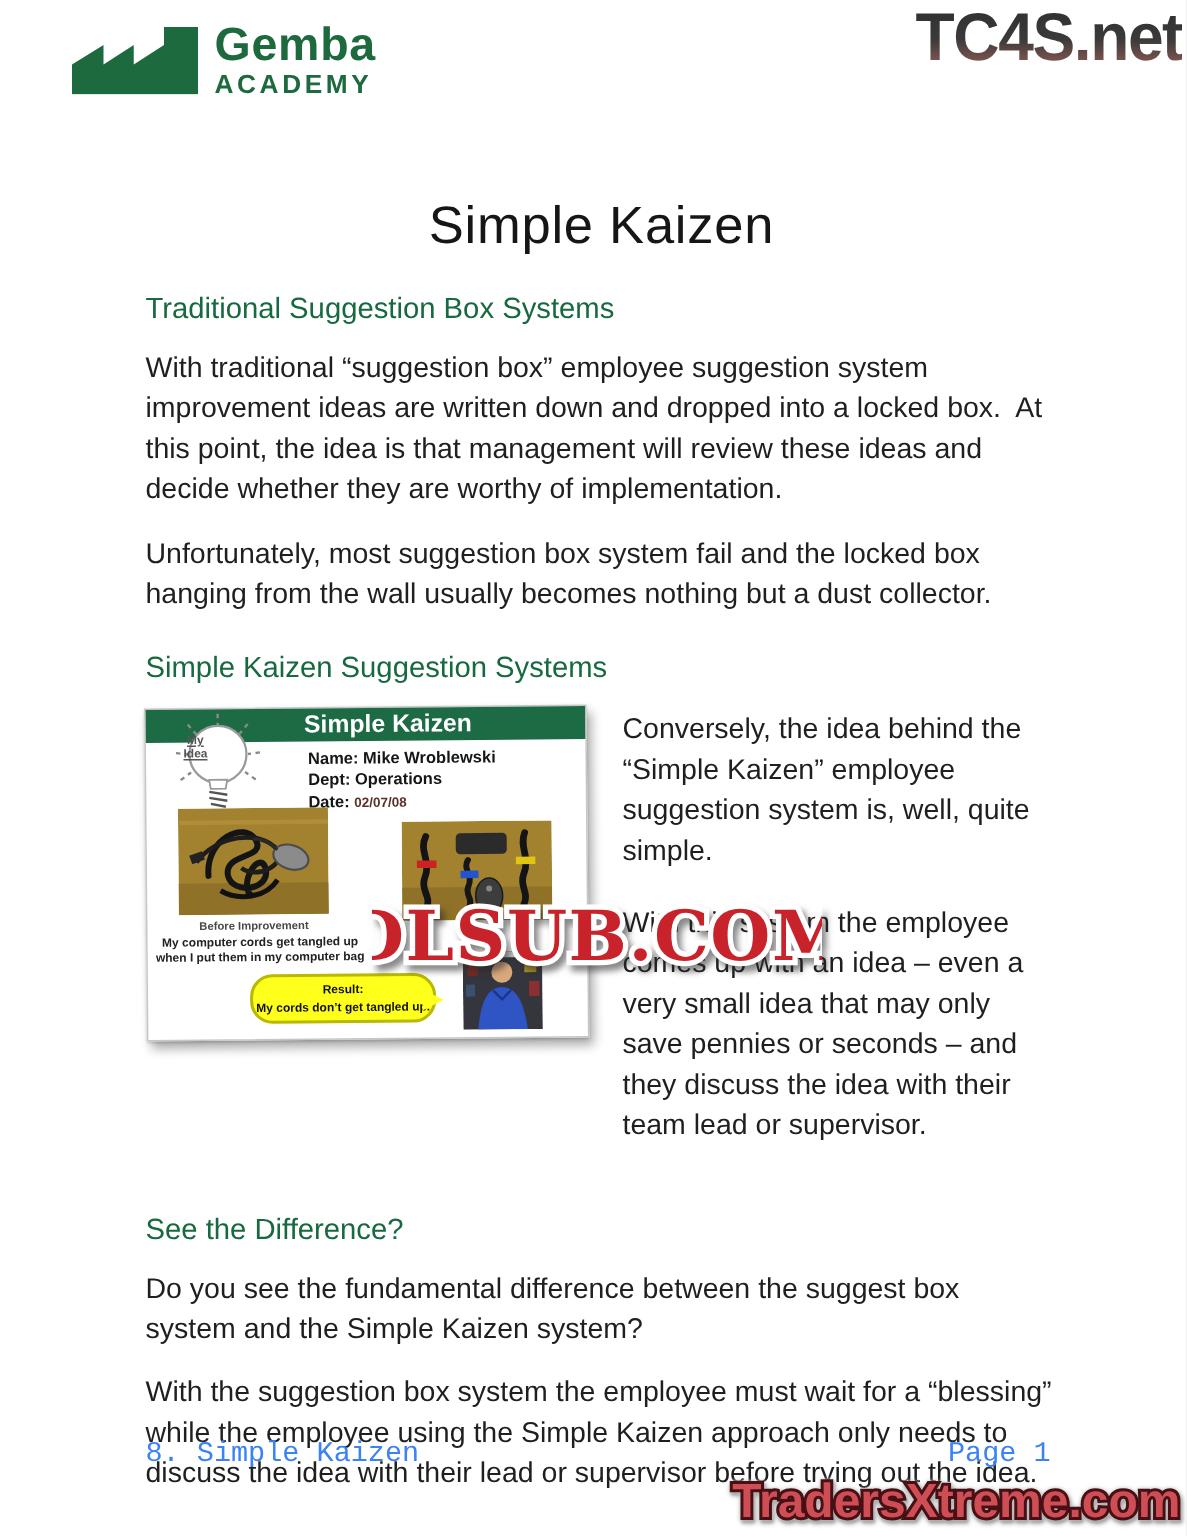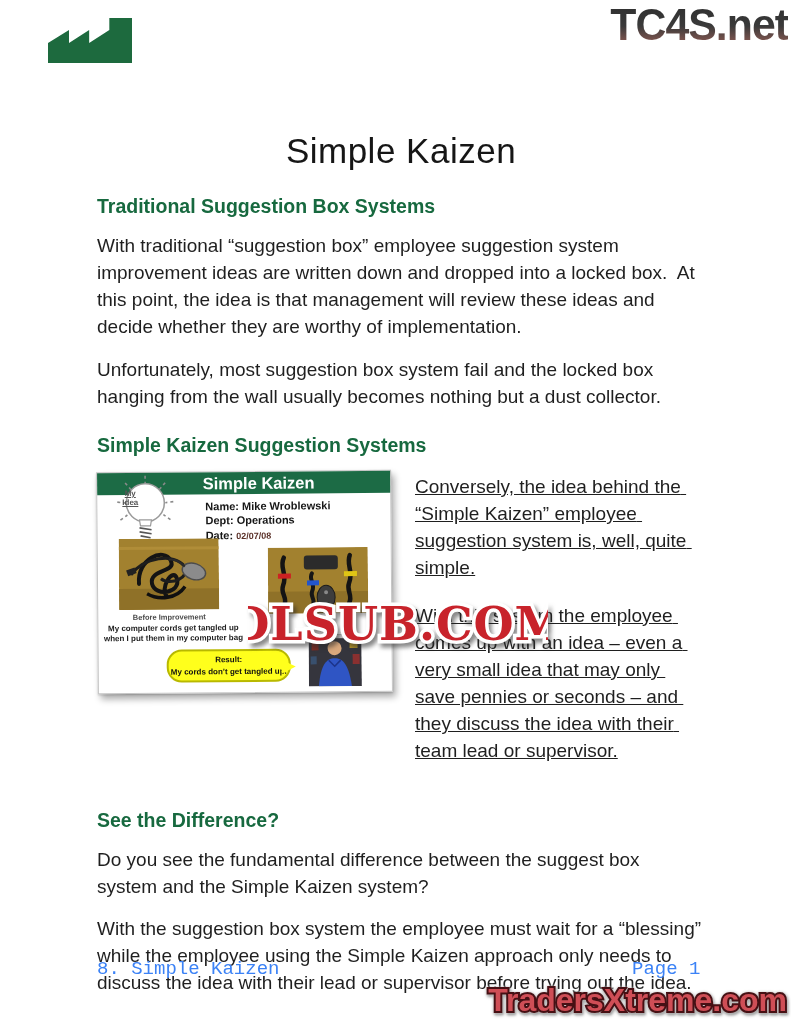--- a/index.html
+++ b/index.html
@@ -27,26 +27,26 @@
     -webkit-background-clip:text; background-clip:text; color:transparent;
     transform:scaleX(.95); transform-origin:right top;
   }
 
   
   .doc { position:absolute; top:84px; left:97px; width:608px;margin-top:47px; }
   h1.title {
     margin:0 0 22px; text-align:center; font-weight:normal;
     font-size:35px; letter-spacing:0.5px; color:#161616;
   }
-  h2 { margin:24px 0 14px; font-size:19.5px; font-weight:bold; color:#17693f; }
+  h2 { margin:24px 0 14px; font-size:19.5px; font-weight:normal; color:#17693f; }
   .doc p { margin:0 0 15px; font-size:19px; line-height:1.43; white-space:pre-wrap; }
 
   .two-col { position:relative; display:flex; gap:23px; margin:6px 0 12px; }
   .side { width:290px; padding-top:2px; }
-  .side p { margin-bottom:20px;text-decoration:underline; }
+  .side p { margin-bottom:20px; }
 
   
   .slide {
     position:relative; flex:none; width:295px; height:222px; background:#fff;
     border:1px solid #c6c6c6; transform:rotate(-0.5deg);
     box-shadow:3px 5px 7px rgba(0,0,0,.33), 0 1px 2px rgba(0,0,0,.18);
   }
   .slide-bar {
     position:absolute; top:0; left:0; right:0; height:22px; background:#1c6b45;
     color:#fff; font-weight:bold; font-size:16.5px; line-height:22px;
@@ -101,20 +101,24 @@
   .footer-left { left:97px; }
   .footer-right { left:632px; }
 </style>
 </head>
 <body>
 
 <div class="page">
 
   <div class="logo">
     <div class="factory"></div>
+    <div class="logo-text">
+      <div class="gemba">Gemba</div>
+      <div class="academy">ACADEMY</div>
+    </div>
   </div>
   <div class="wm-top">TC4S.net</div>
 
   <div class="doc">
     <h1 class="title">Simple Kaizen</h1>
 
     <h2>Traditional Suggestion Box Systems</h2>
     <p>With traditional “suggestion box” employee suggestion system improvement ideas are written down and dropped into a locked box.  At this point, the idea is that management will review these ideas and decide whether they are worthy of implementation.</p>
     <p>Unfortunately, most suggestion box system fail and the locked box hanging from the wall usually becomes nothing but a dust collector.</p>
 

